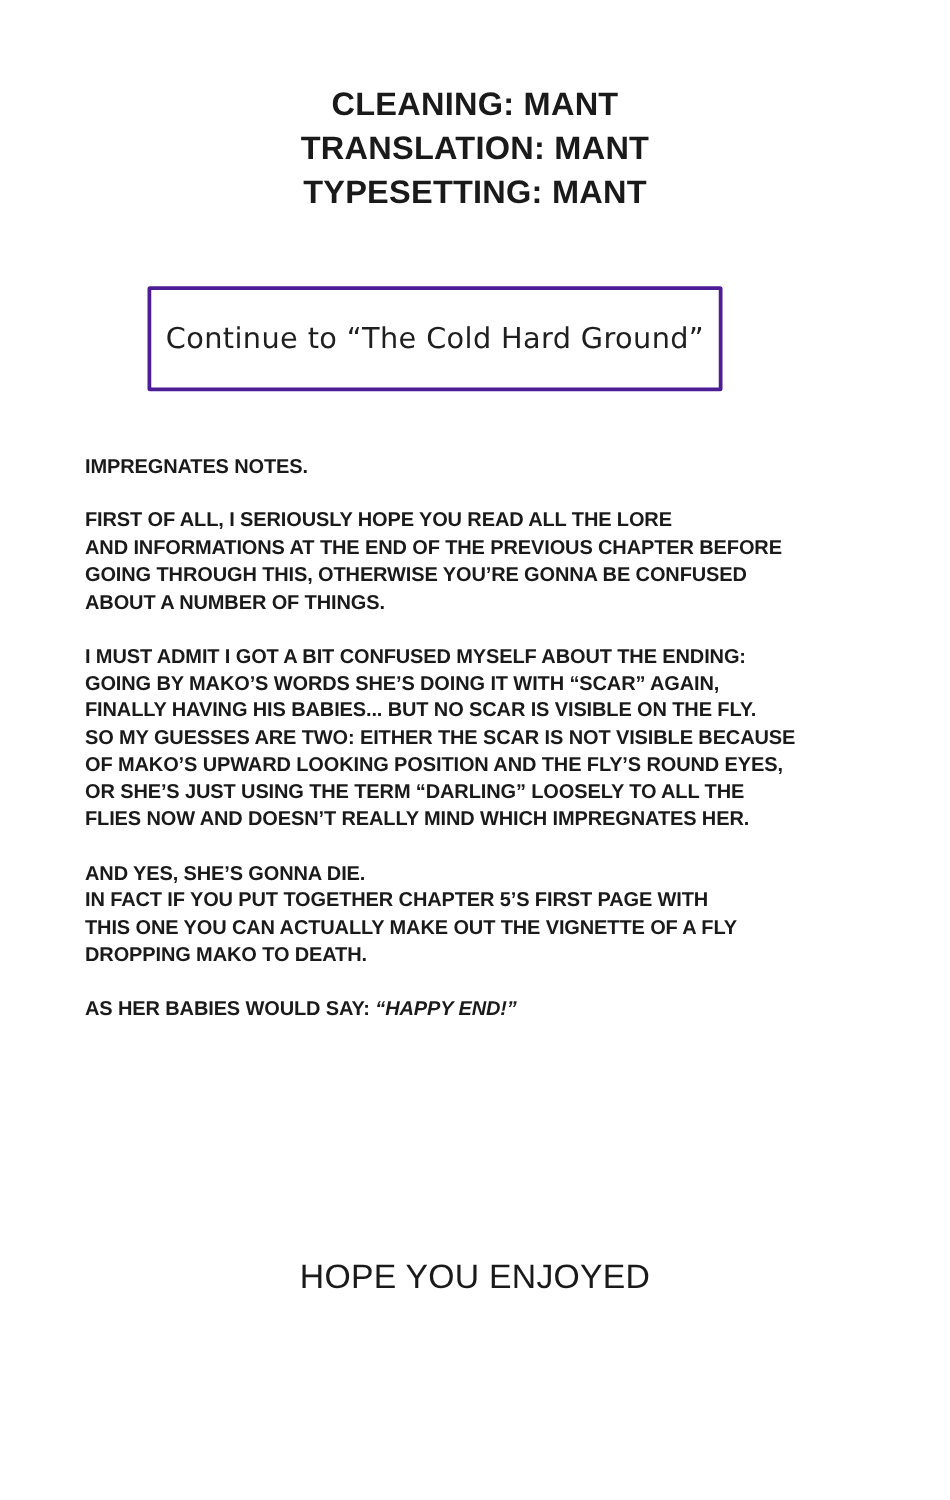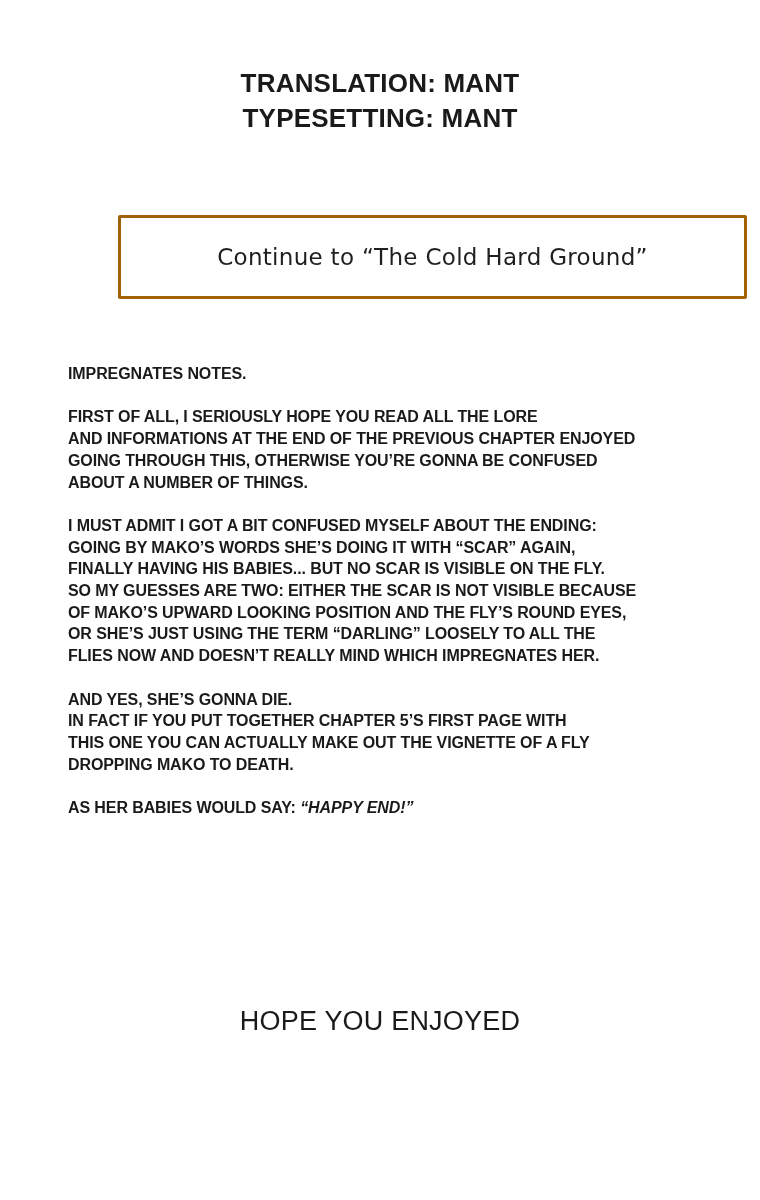--- a/index.html
+++ b/index.html
@@ -21,24 +21,24 @@
     width: 760px;
     text-align: center;
     font-size: 26px;
     font-weight: bold;
     line-height: 35px;
     letter-spacing: 0.2px;
   }
   .continue-box {
     position: absolute;
     left: 118px;
-    top: 215px;
-    width: 629px;
+    top: 229px;
+    width: 460px;
     height: 84px;
-    border: 3px solid #a16207;
+    border: 3px solid #4c1d95;
     border-radius: 2px;
     background: var(--paper);
     display: flex;
     align-items: center;
     justify-content: center;
   }
   .continue-label {
     font-family: "DejaVu Sans", sans-serif;
     font-size: 23px;
     font-weight: 400;
@@ -73,32 +73,33 @@
     line-height: 33px;
     letter-spacing: 0.2px;
   }
 </style>
 </head>
 <body>
 
 <div class="page">
 
   <div class="credits">
+    <div>CLEANING: MANT</div>
     <div>TRANSLATION: MANT</div>
     <div>TYPESETTING: MANT</div>
   </div>
 
   <div class="continue-box">
     <span class="continue-label">Continue to “The Cold Hard Ground”</span>
   </div>
 
   <div class="notes">
     <div class="para">IMPREGNATES NOTES.</div>
     <div class="para">FIRST OF ALL, I SERIOUSLY HOPE YOU READ ALL THE LORE
-AND INFORMATIONS AT THE END OF THE PREVIOUS CHAPTER ENJOYED
+AND INFORMATIONS AT THE END OF THE PREVIOUS CHAPTER BEFORE
 GOING THROUGH THIS, OTHERWISE YOU’RE GONNA BE CONFUSED
 ABOUT A NUMBER OF THINGS.</div>
     <div class="para">I MUST ADMIT I GOT A BIT CONFUSED MYSELF ABOUT THE ENDING:
 GOING BY MAKO’S WORDS SHE’S DOING IT WITH “SCAR” AGAIN,
 FINALLY HAVING HIS BABIES... BUT NO SCAR IS VISIBLE ON THE FLY.
 SO MY GUESSES ARE TWO: EITHER THE SCAR IS NOT VISIBLE BECAUSE
 OF MAKO’S UPWARD LOOKING POSITION AND THE FLY’S ROUND EYES,
 OR SHE’S JUST USING THE TERM “DARLING” LOOSELY TO ALL THE
 FLIES NOW AND DOESN’T REALLY MIND WHICH IMPREGNATES HER.</div>
     <div class="para">AND YES, SHE’S GONNA DIE.

